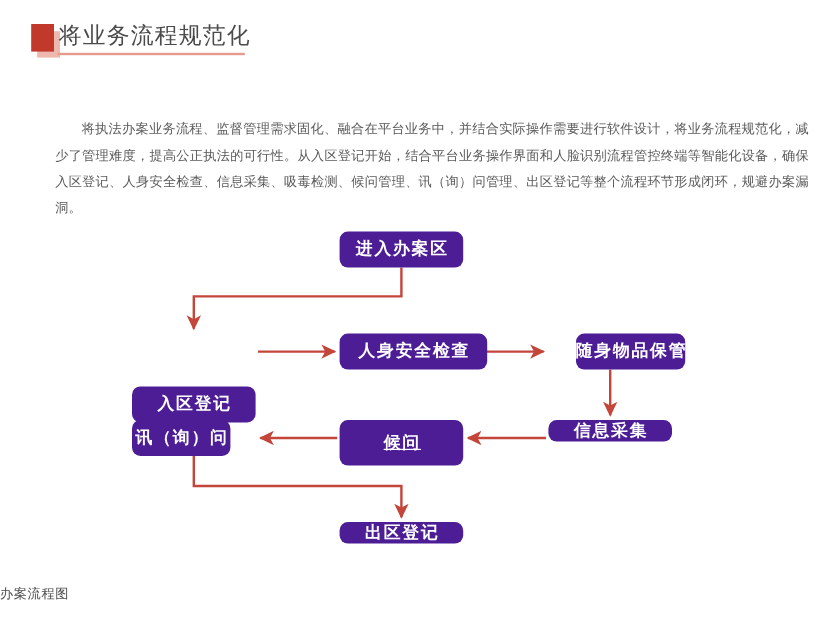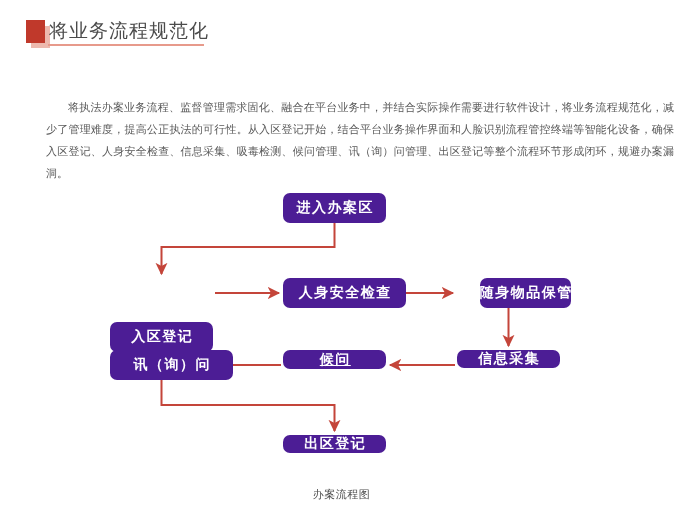--- a/index.html
+++ b/index.html
@@ -100,30 +100,29 @@
     white-space: nowrap;
     text-indent: 1.5px;
   }
 
   
   #node-enter     { left: 283px; top: 193px; width: 103px; height: 30px; }
   #node-reg-in    { left: 110px; top: 278px; width: 103px; height: 30px; margin-top: 44px; }
   #node-safety    { left: 283px; top: 278px; width: 123px; height: 30px; }
   #node-belongings{ left: 457px; top: 278px; width: 91px; height: 30px; margin-left: 23px; }
   #node-info      { left: 457px; top: 350px; width: 103px; height: 18px; }
-  #node-wait      { left: 283px; top: 350px; width: 103px; height: 19px; text-decoration: underline; }
-  #node-interro   { left: 110px; top: 350px; width: 123px; height: 30px; }
+  #node-wait      { left: 283px; top: 350px; width: 103px; height: 38px; text-decoration: underline; }
+  #node-interro   { left: 110px; top: 350px; width: 82px; height: 30px; }
   #node-reg-out   { left: 283px; top: 435px; width: 103px; height: 18px; }
 
   .caption {
     position: absolute;
-    left: 16px;
+    left: 0;
     top: 487px;
     width: 651px;
-    text-align: center;
     font-size: 11px;
     color: #4d4d4d;
     letter-spacing: 0.5px;
   }
 </style>
 </head>
 <body>
 
 <div class="title-block">
   <div class="title-marker-shadow"></div>

